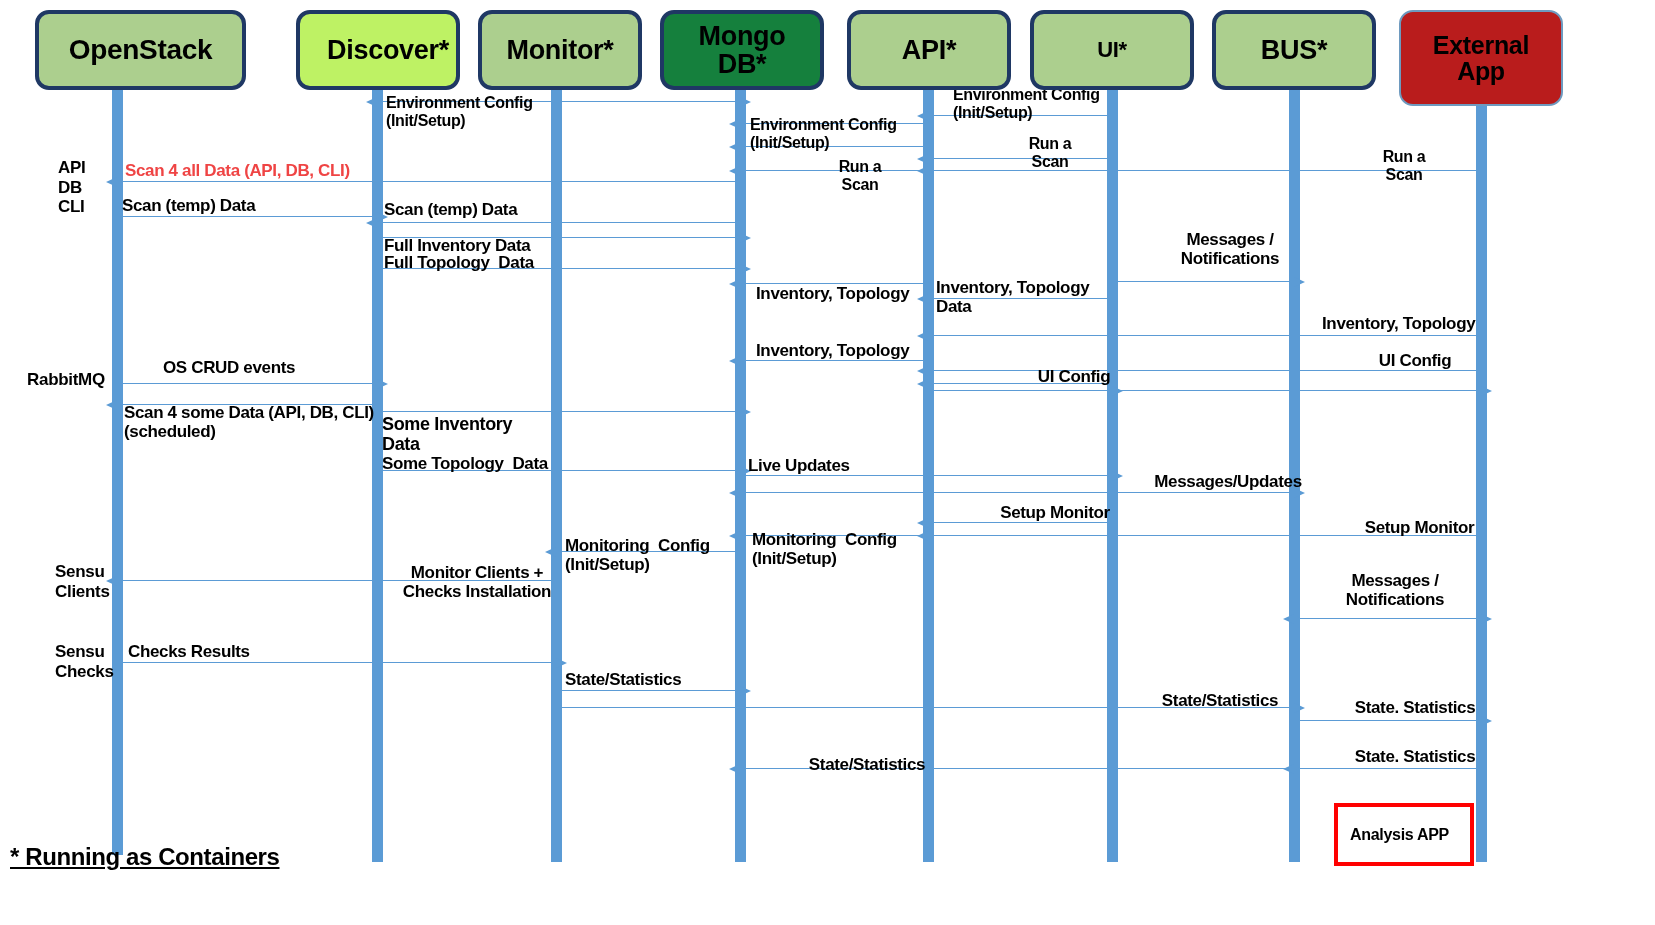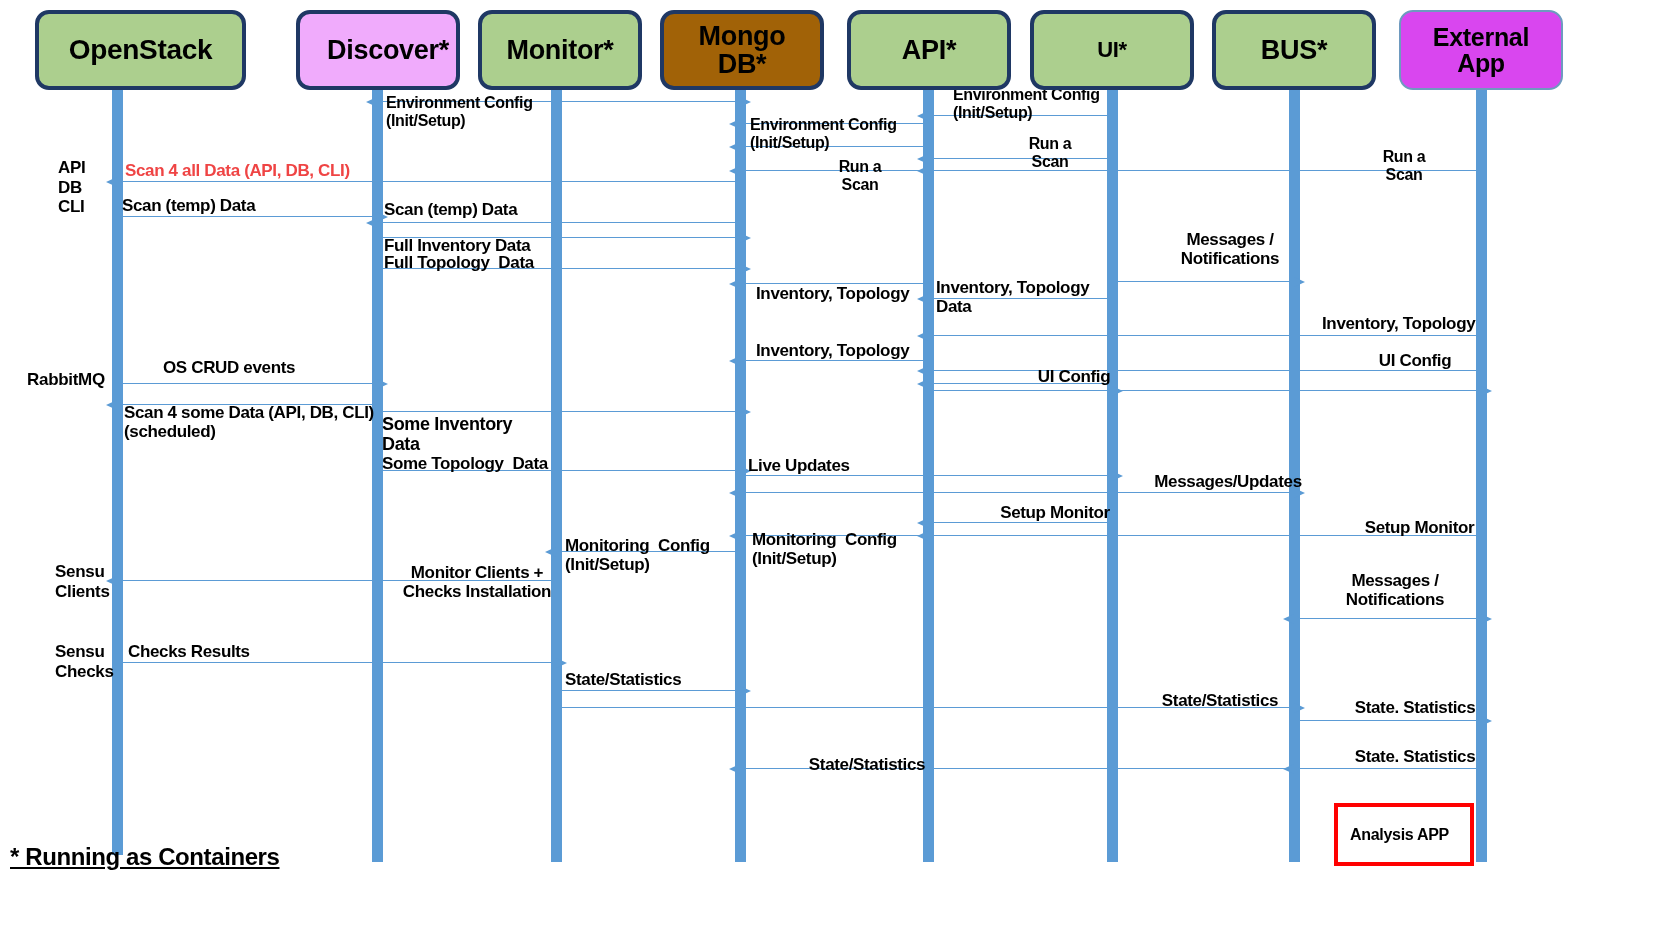--- a/index.html
+++ b/index.html
@@ -295,24 +295,24 @@
     <div class="label center" style="left: 782px; top: 755px; width: 170px; font-size: 17px; color: rgb(0, 0, 0);">State/Statistics</div>
     <div class="side-note" style="left: 58px; top: 158px; font-size: 17px;">API
 DB
 CLI</div>
     <div class="side-note" style="left: 27px; top: 370px; font-size: 17px;">RabbitMQ</div>
     <div class="side-note" style="left: 55px; top: 562px; font-size: 17px;">Sensu
 Clients</div>
     <div class="side-note" style="left: 55px; top: 642px; font-size: 17px;">Sensu
 Checks</div>
     <div class="actor-box" style="left: 35px; top: 10px; width: 211px; height: 80px; font-size: 28px; background: rgb(172, 207, 142); border-color: rgb(31, 56, 100); white-space: pre;">OpenStack</div>
-    <div class="actor-box" style="left: 296px; top: 10px; width: 164px; height: 80px; font-size: 27px; background: #f0abfc; border-color: rgb(31, 56, 100); white-space: pre; padding-left: 20px;">Discover*</div>
+    <div class="actor-box" style="left: 296px; top: 10px; width: 164px; height: 80px; font-size: 27px; background: #bef264; border-color: rgb(31, 56, 100); white-space: pre; padding-left: 20px;">Discover*</div>
     <div class="actor-box" style="left: 478px; top: 10px; width: 164px; height: 80px; font-size: 27px; background: rgb(172, 207, 142); border-color: rgb(31, 56, 100); white-space: pre;">Monitor*</div>
-    <div class="actor-box" style="left: 660px; top: 10px; width: 164px; height: 80px; font-size: 27px; background: #a16207; border-color: rgb(31, 56, 100); white-space: pre;">Mongo
+    <div class="actor-box" style="left: 660px; top: 10px; width: 164px; height: 80px; font-size: 27px; background: #15803d; border-color: rgb(31, 56, 100); white-space: pre;">Mongo
 DB*</div>
     <div class="actor-box" style="left: 847px; top: 10px; width: 164px; height: 80px; font-size: 27px; background: rgb(172, 207, 142); border-color: rgb(31, 56, 100); white-space: pre;">API*</div>
     <div class="actor-box" style="left: 1030px; top: 10px; width: 164px; height: 80px; font-size: 22px; background: rgb(172, 207, 142); border-color: rgb(31, 56, 100); white-space: pre;">UI*</div>
     <div class="actor-box" style="left: 1212px; top: 10px; width: 164px; height: 80px; font-size: 27px; background: rgb(172, 207, 142); border-color: rgb(31, 56, 100); white-space: pre;">BUS*</div>
-    <div class="actor-box thin-border" style="left: 1399px; top: 10px; width: 164px; height: 80px; font-size: 25px; background: #d946ef; white-space: pre;">External
+    <div class="actor-box thin-border" style="left: 1399px; top: 10px; width: 164px; height: 96px; font-size: 25px; background: #b91c1c; white-space: pre;">External
 App</div>
     <div class="red-box" style="left: 1334px; top: 803px; width: 140px; height: 63px; font-size: 16px; padding-left: 12px; border-color: rgb(255, 0, 0); justify-content: flex-start;">Analysis APP</div>
     <div class="footer-note" style="left: 10px; top: 843px; font-size: 24px;">* Running as Containers</div>
   </div>
 
 </body></html>

